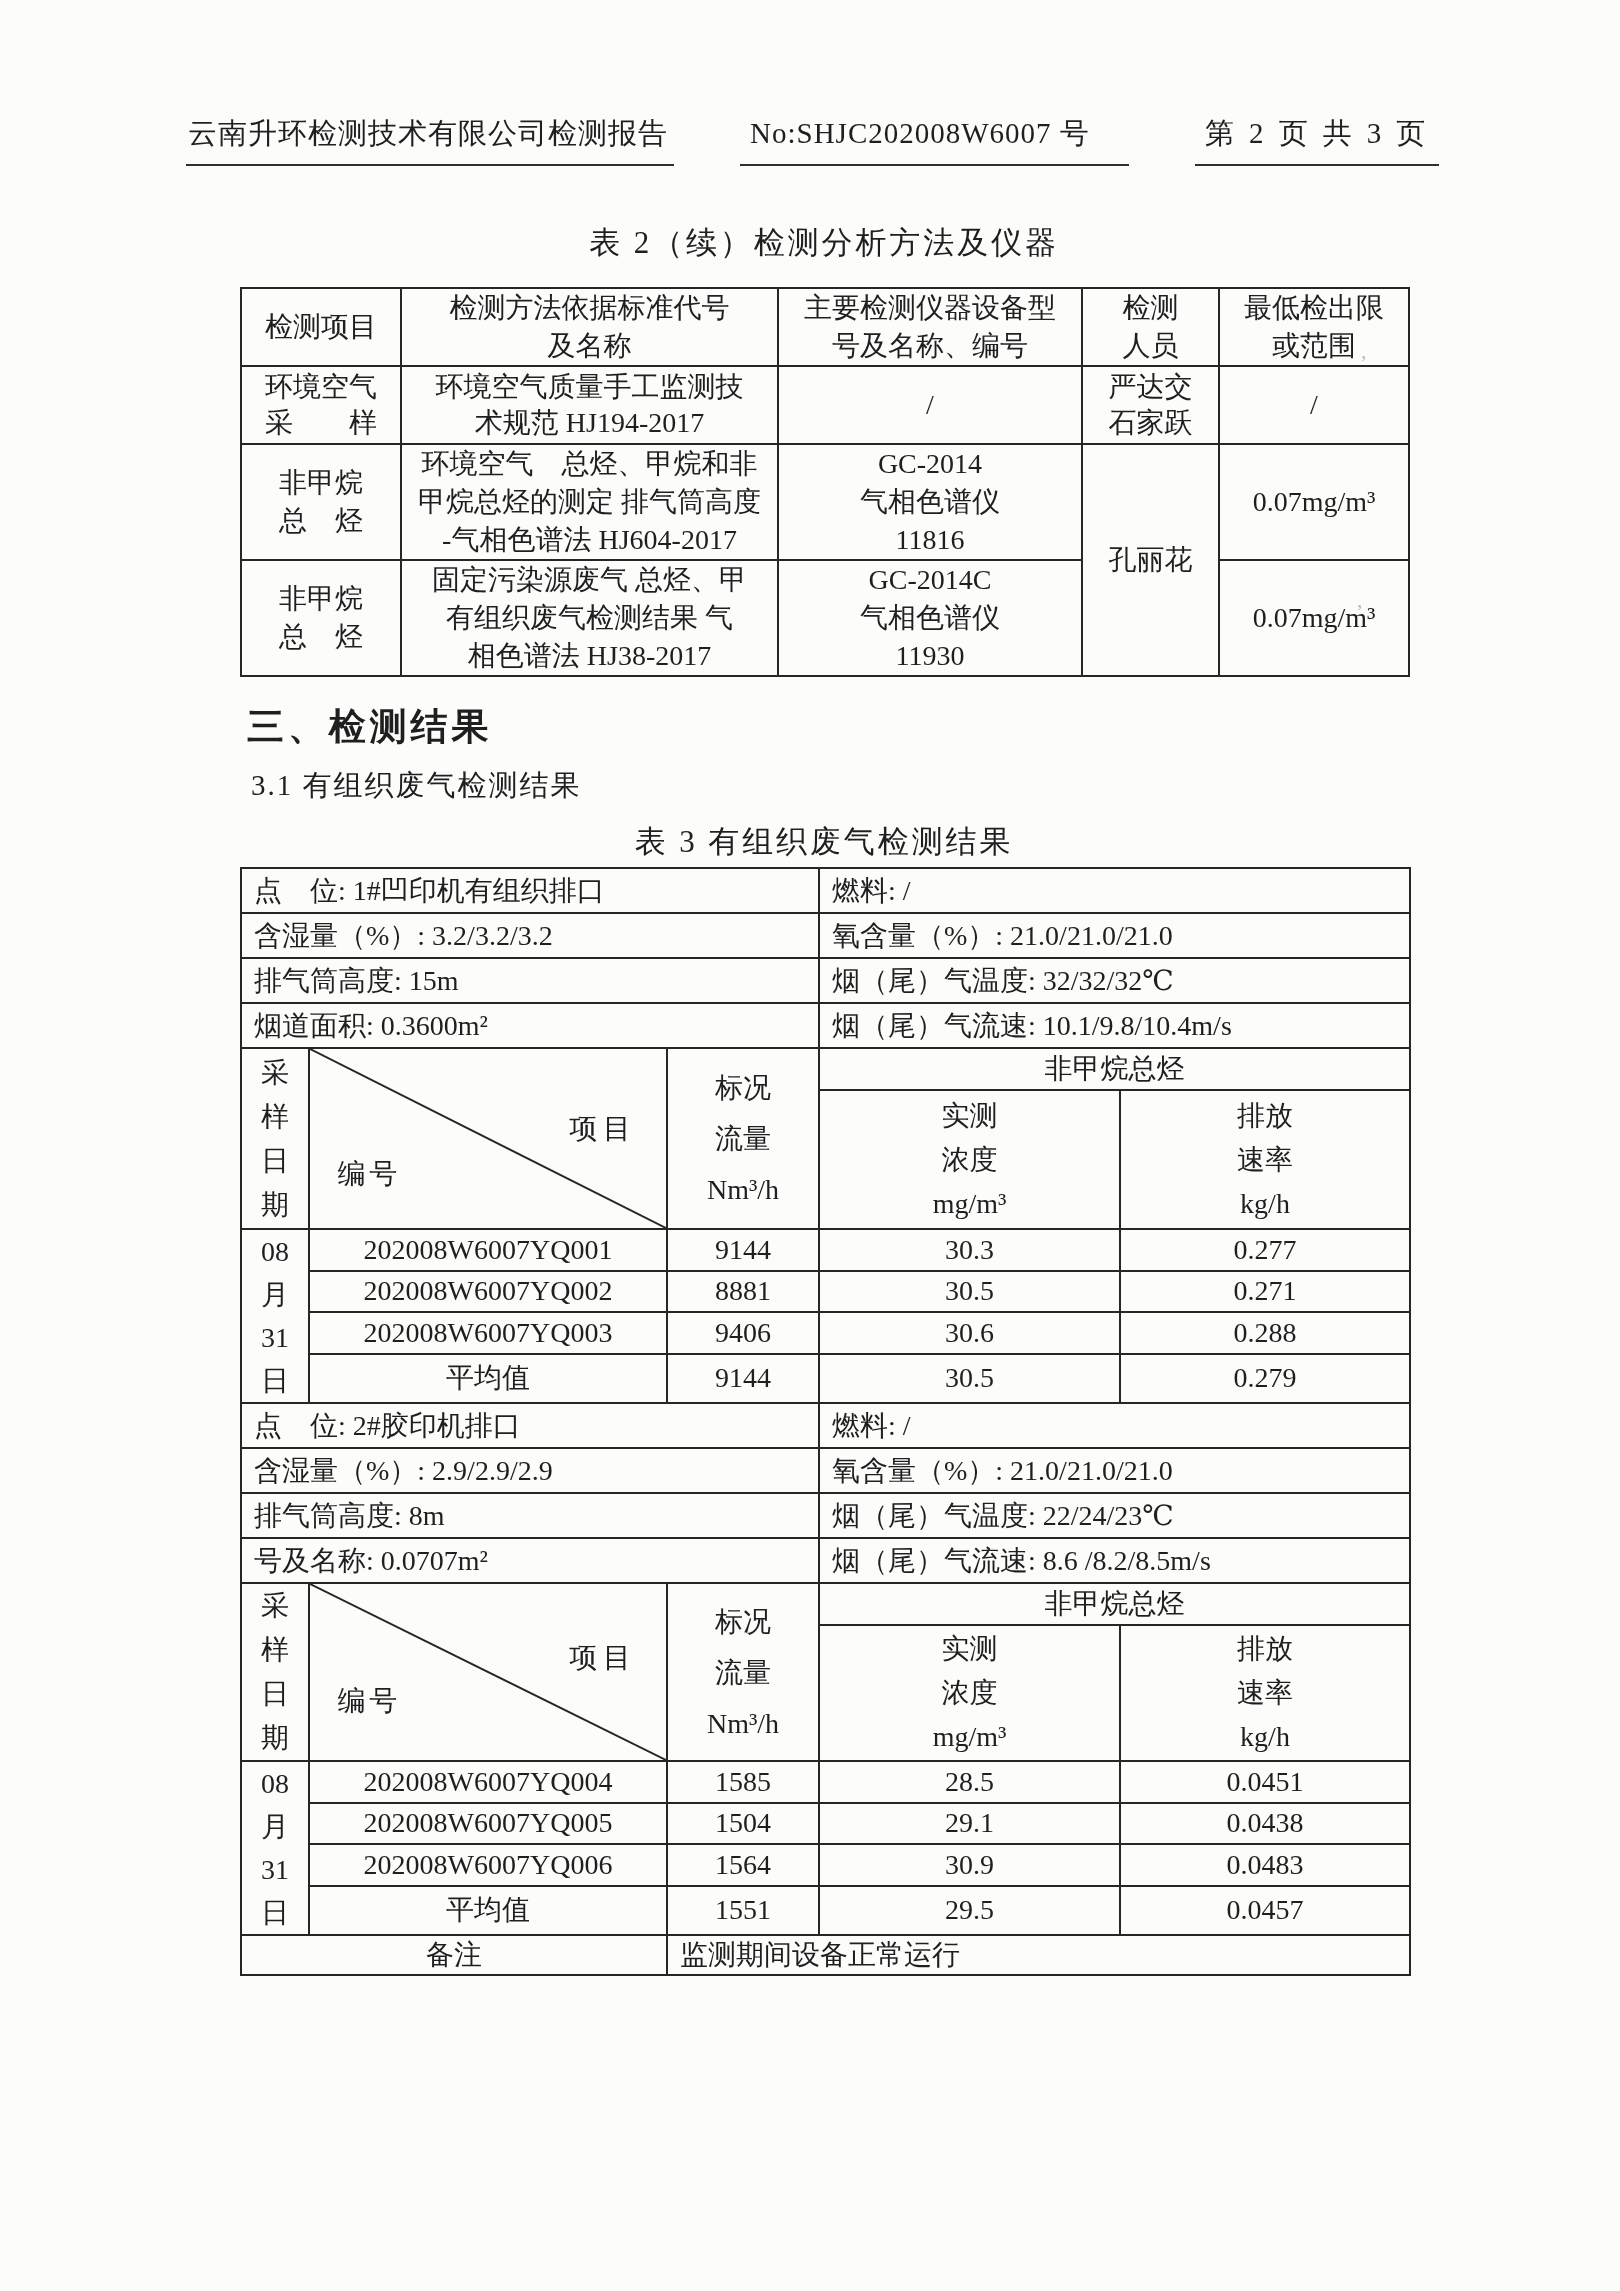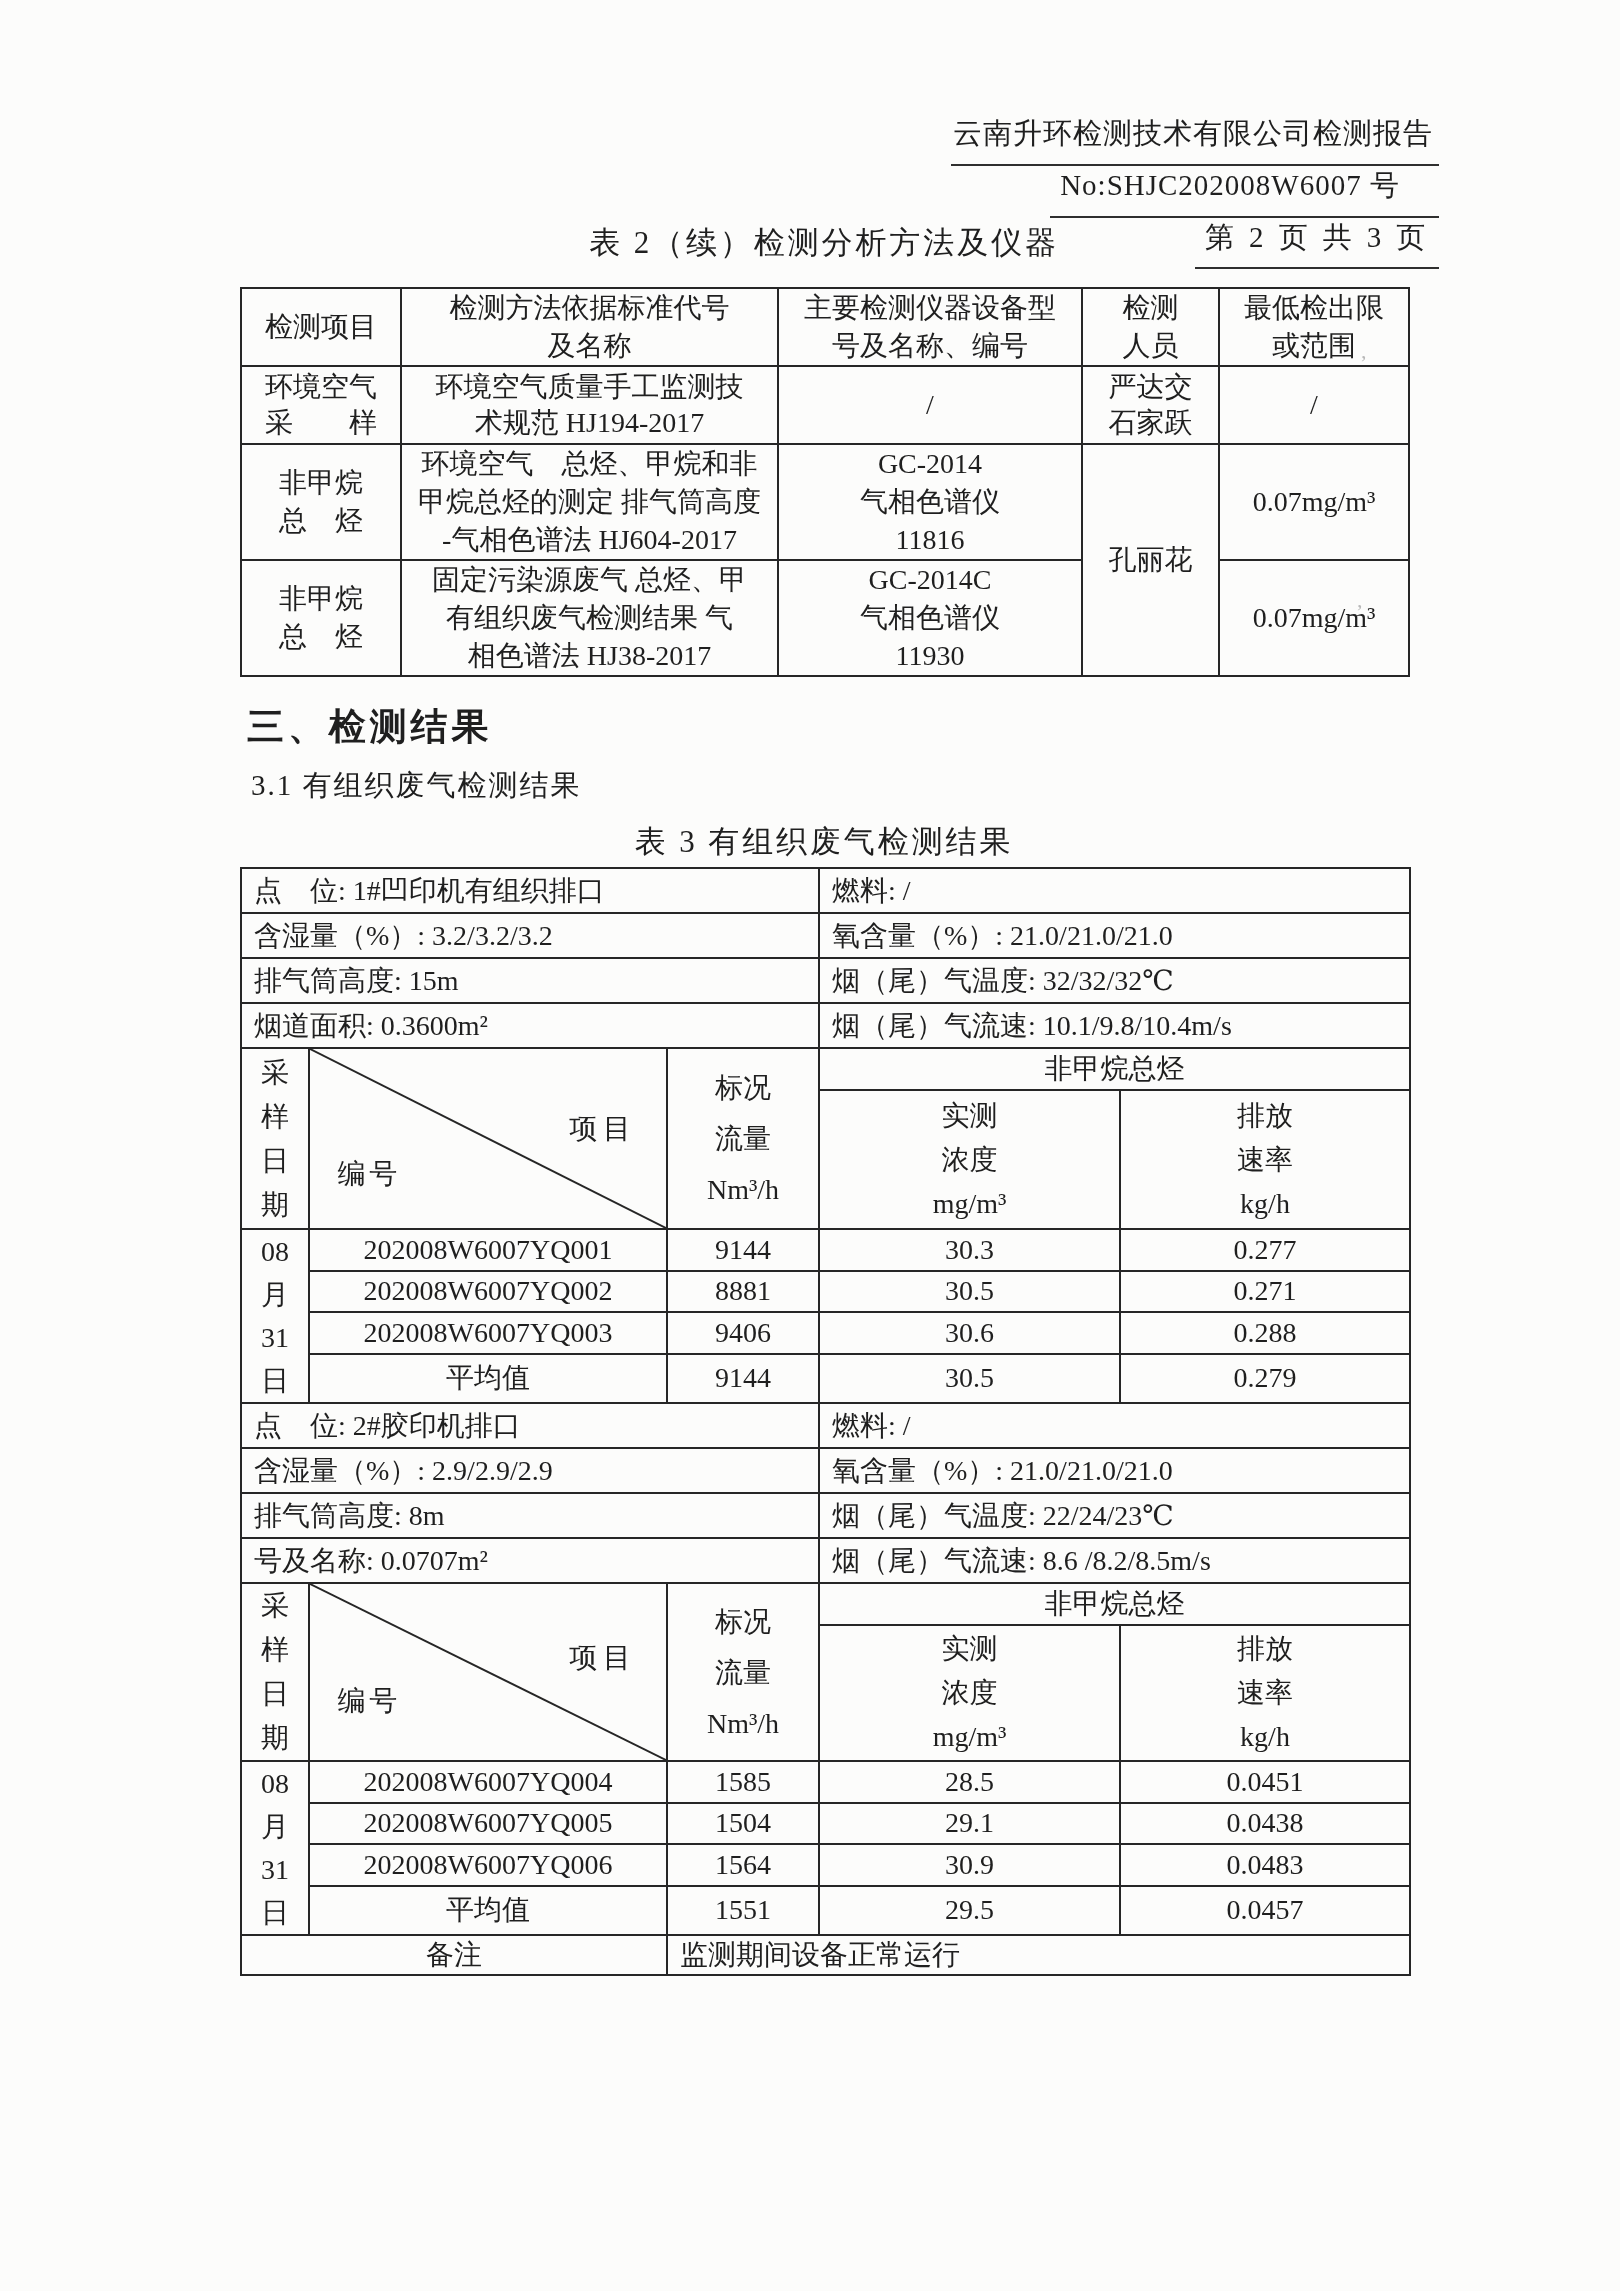--- a/index.html
+++ b/index.html
@@ -10,21 +10,21 @@
     color:#1f1f1f;
     position:relative;
     overflow:hidden;
   }
   .doc{position:absolute;inset:0;}
 
   
   .hdr{
     position:absolute;top:114px;left:186px;width:1253px;
     display:flex;justify-content:space-between;align-items:flex-end;
-    font-size:29px;letter-spacing:1px;flex-direction:column;
+    font-size:29px;letter-spacing:1px;
   }
   .hdr .seg{border-bottom:2px solid #2f2f2f;padding:0 5.9px 9.8px 2px;white-space:nowrap;}
   .hdr .seg.mid{padding:0 39px 9.8px 9.8px;}
   .hdr .seg.pg{letter-spacing:3.9px;padding:0 9.8px 9.8px 9.8px;}
 
   
   .t2title,.t3title{
     position:absolute;left:240px;width:1168px;text-align:center;
     font-size:31px;letter-spacing:2.9px;
   }

